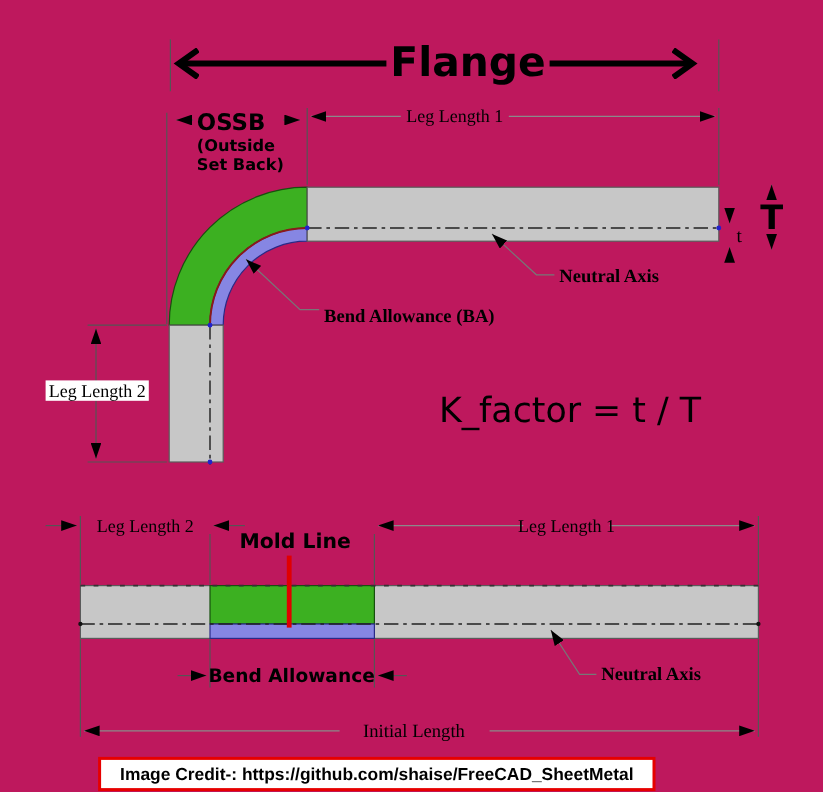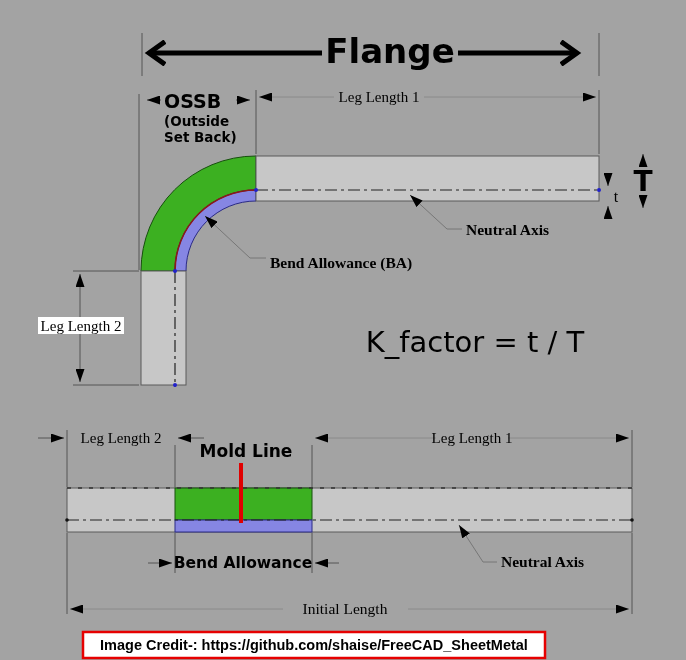--- a/index.html
+++ b/index.html
@@ -1,16 +1,16 @@
 <!DOCTYPE html>
 <html><head>
 <meta charset="utf-8">
 <style>
   html,body{margin:0;padding:0;background:#ffffff;}
-  .stage{position:relative;width:686px;height:660px;background:#a3a3a3;overflow:hidden;}
+  .stage{position:relative;width:686px;height:660px;background:#be185d;overflow:hidden;}
   svg{display:block;}
   text{fill:#000;}
   .serif{font-family:"Liberation Serif","DejaVu Serif",serif;}
   .sans{font-family:"DejaVu Sans","Liberation Sans",sans-serif;}
   .sansn{font-family:"Liberation Sans","DejaVu Sans",sans-serif;}
   .bold{font-weight:bold;}
   .dim{stroke:#8a8a8a;stroke-width:1;}
   .ext{stroke:#555;stroke-width:1;}
   .thick{stroke:#000;stroke-width:5;}
   .dashdot{stroke:#222;stroke-width:1.2;fill:none;stroke-dasharray:12 4 3 4;}

